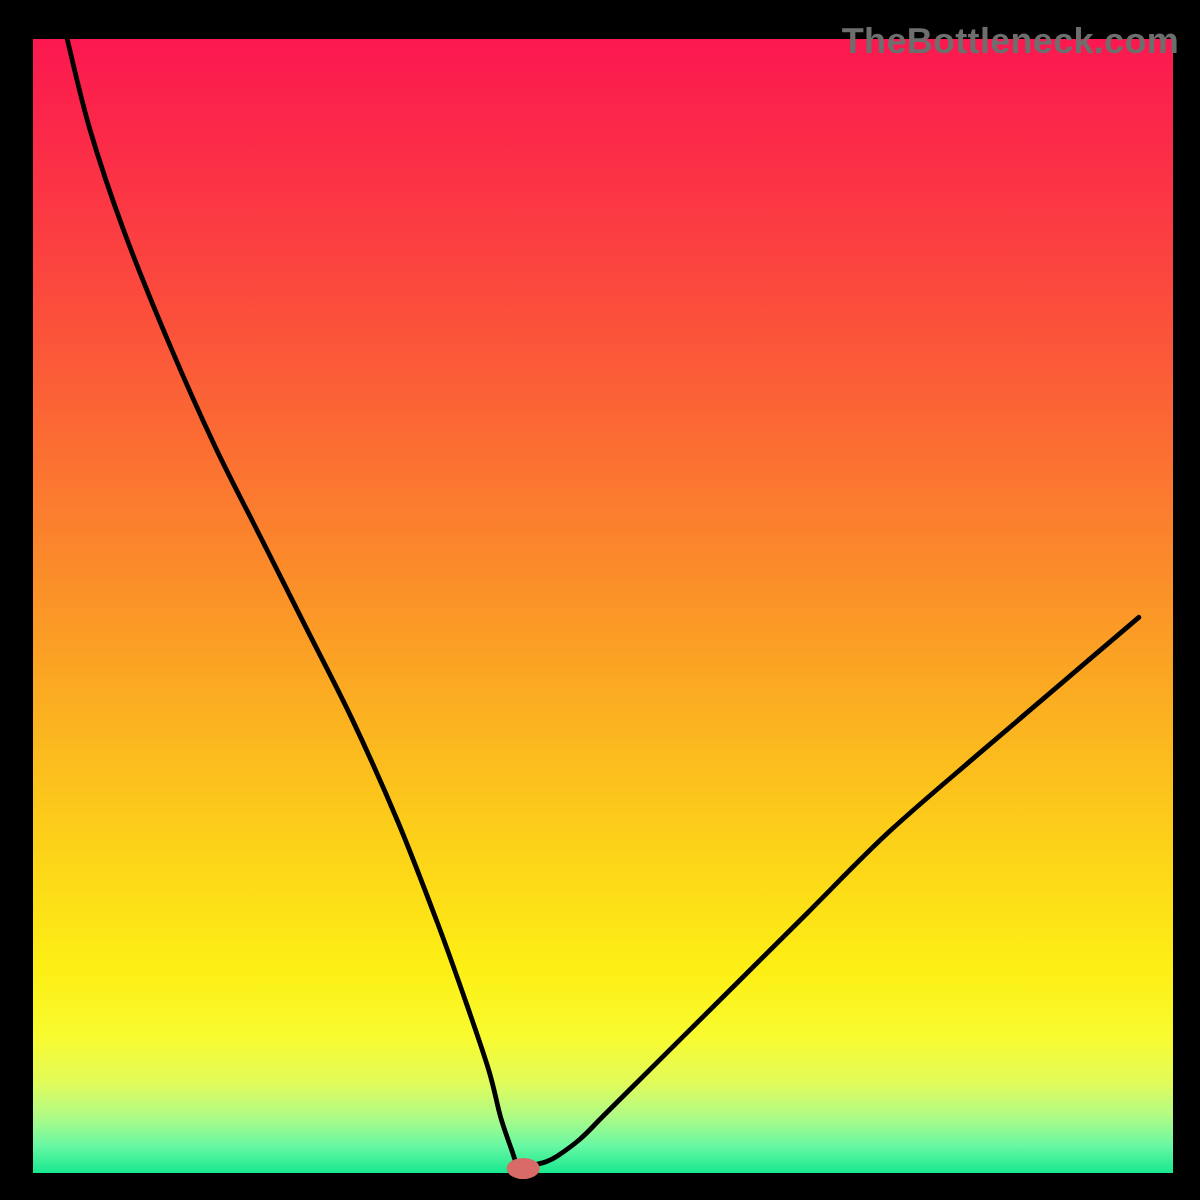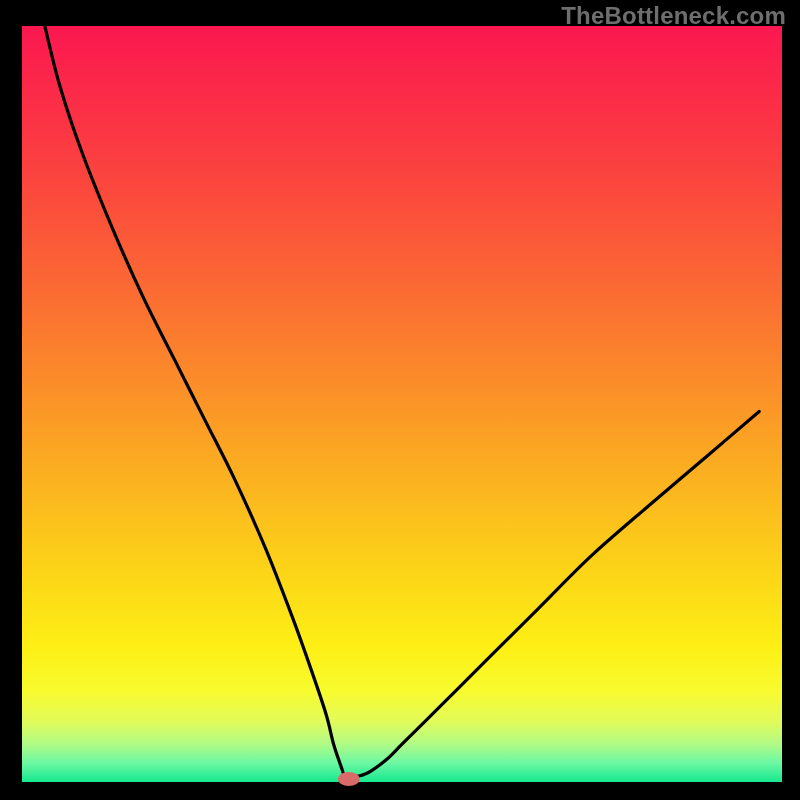--- a/index.html
+++ b/index.html
@@ -12,21 +12,21 @@
     overflow: hidden;
   }
   .frame {
     position: relative;
     width: 800px;
     height: 800px;
     background: #000;
   }
   .watermark {
     position: absolute;
-    top: 2px;
+    top: 14px;
     right: 14px;
     color: #6e6e6e;
     font-size: 24px;
     font-weight: 600;
     letter-spacing: 0.2px;
     z-index: 10;
     user-select: none;
   }
   svg {
     position: absolute;

